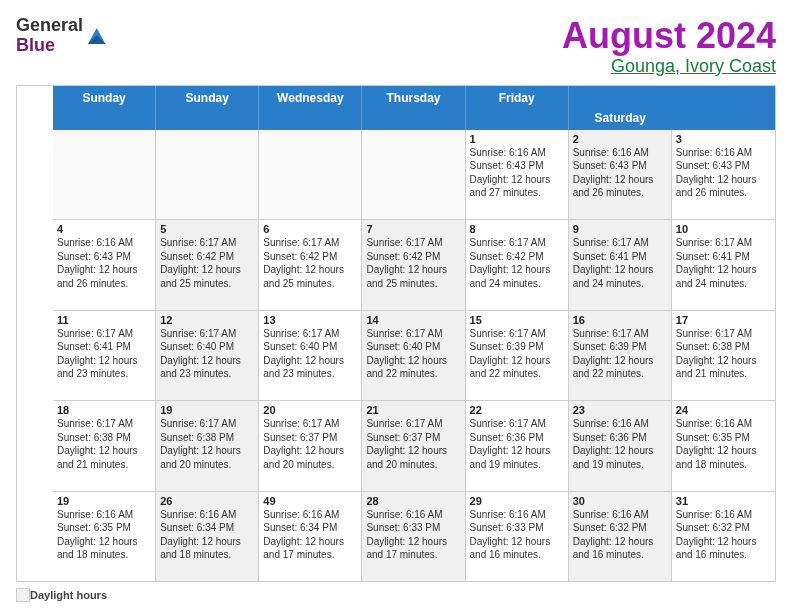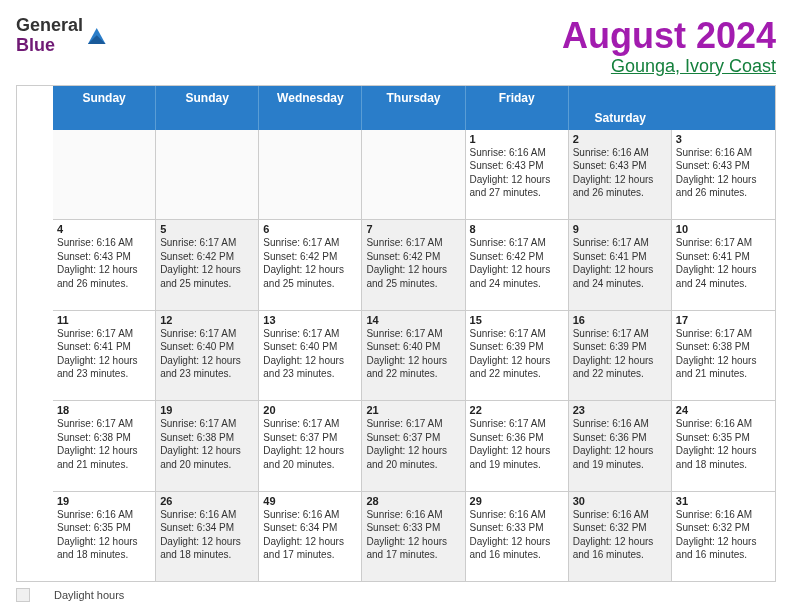--- a/index.html
+++ b/index.html
@@ -109,21 +109,22 @@
       font-size: 10px;
       color: #333;
       line-height: 1.35;
     }
     .footer {
       margin-top: 6px;
       font-size: 11px;
       color: #444;
       display: flex;
       align-items: center;
-      gap: 24px;
+      gap: 0;
+      font-weight: bold;
     }
     .footer-box {
       width: 14px;
       height: 14px;
       background: #f0f0f0;
       border: 1px solid #ccc;
       display: inline-block;
     }
   </style>
 </head>

